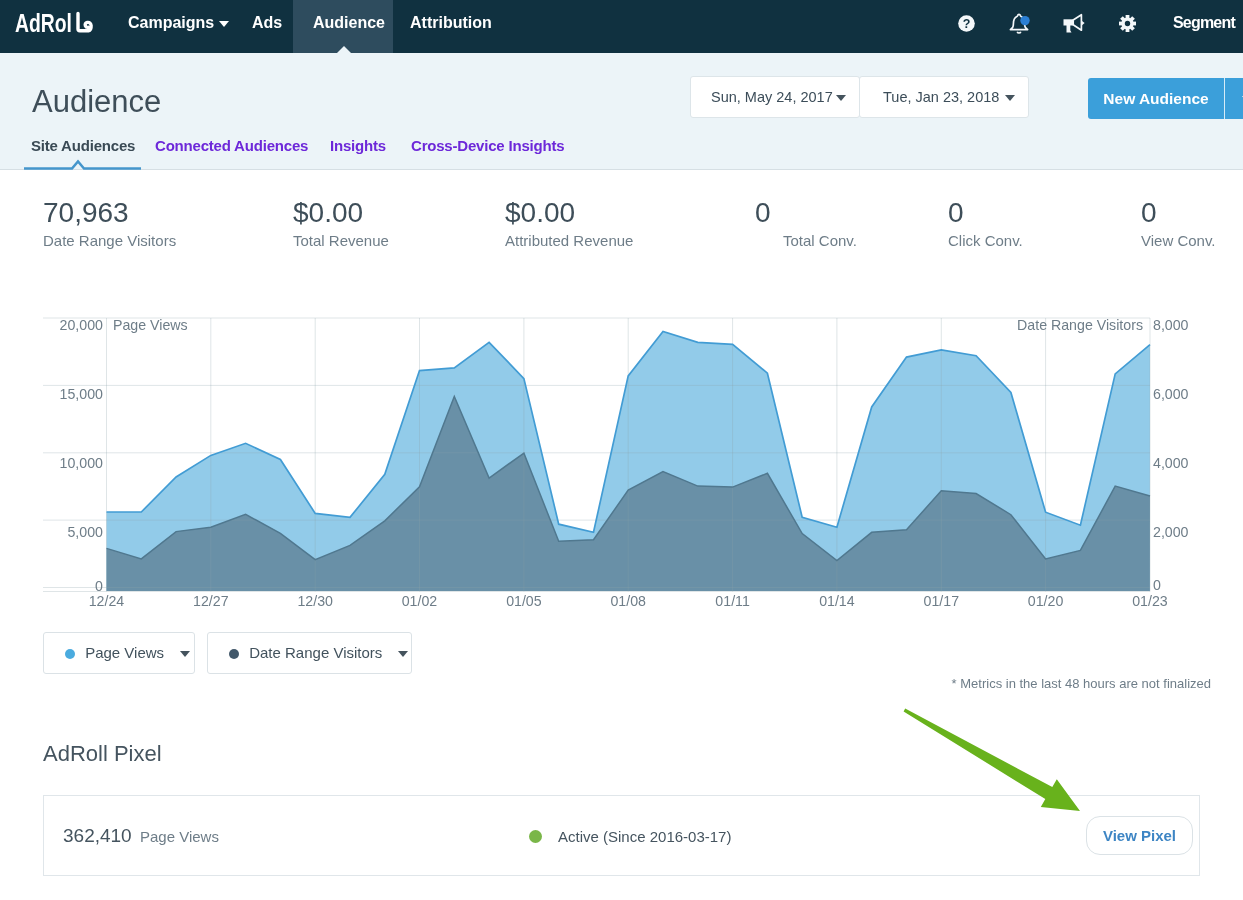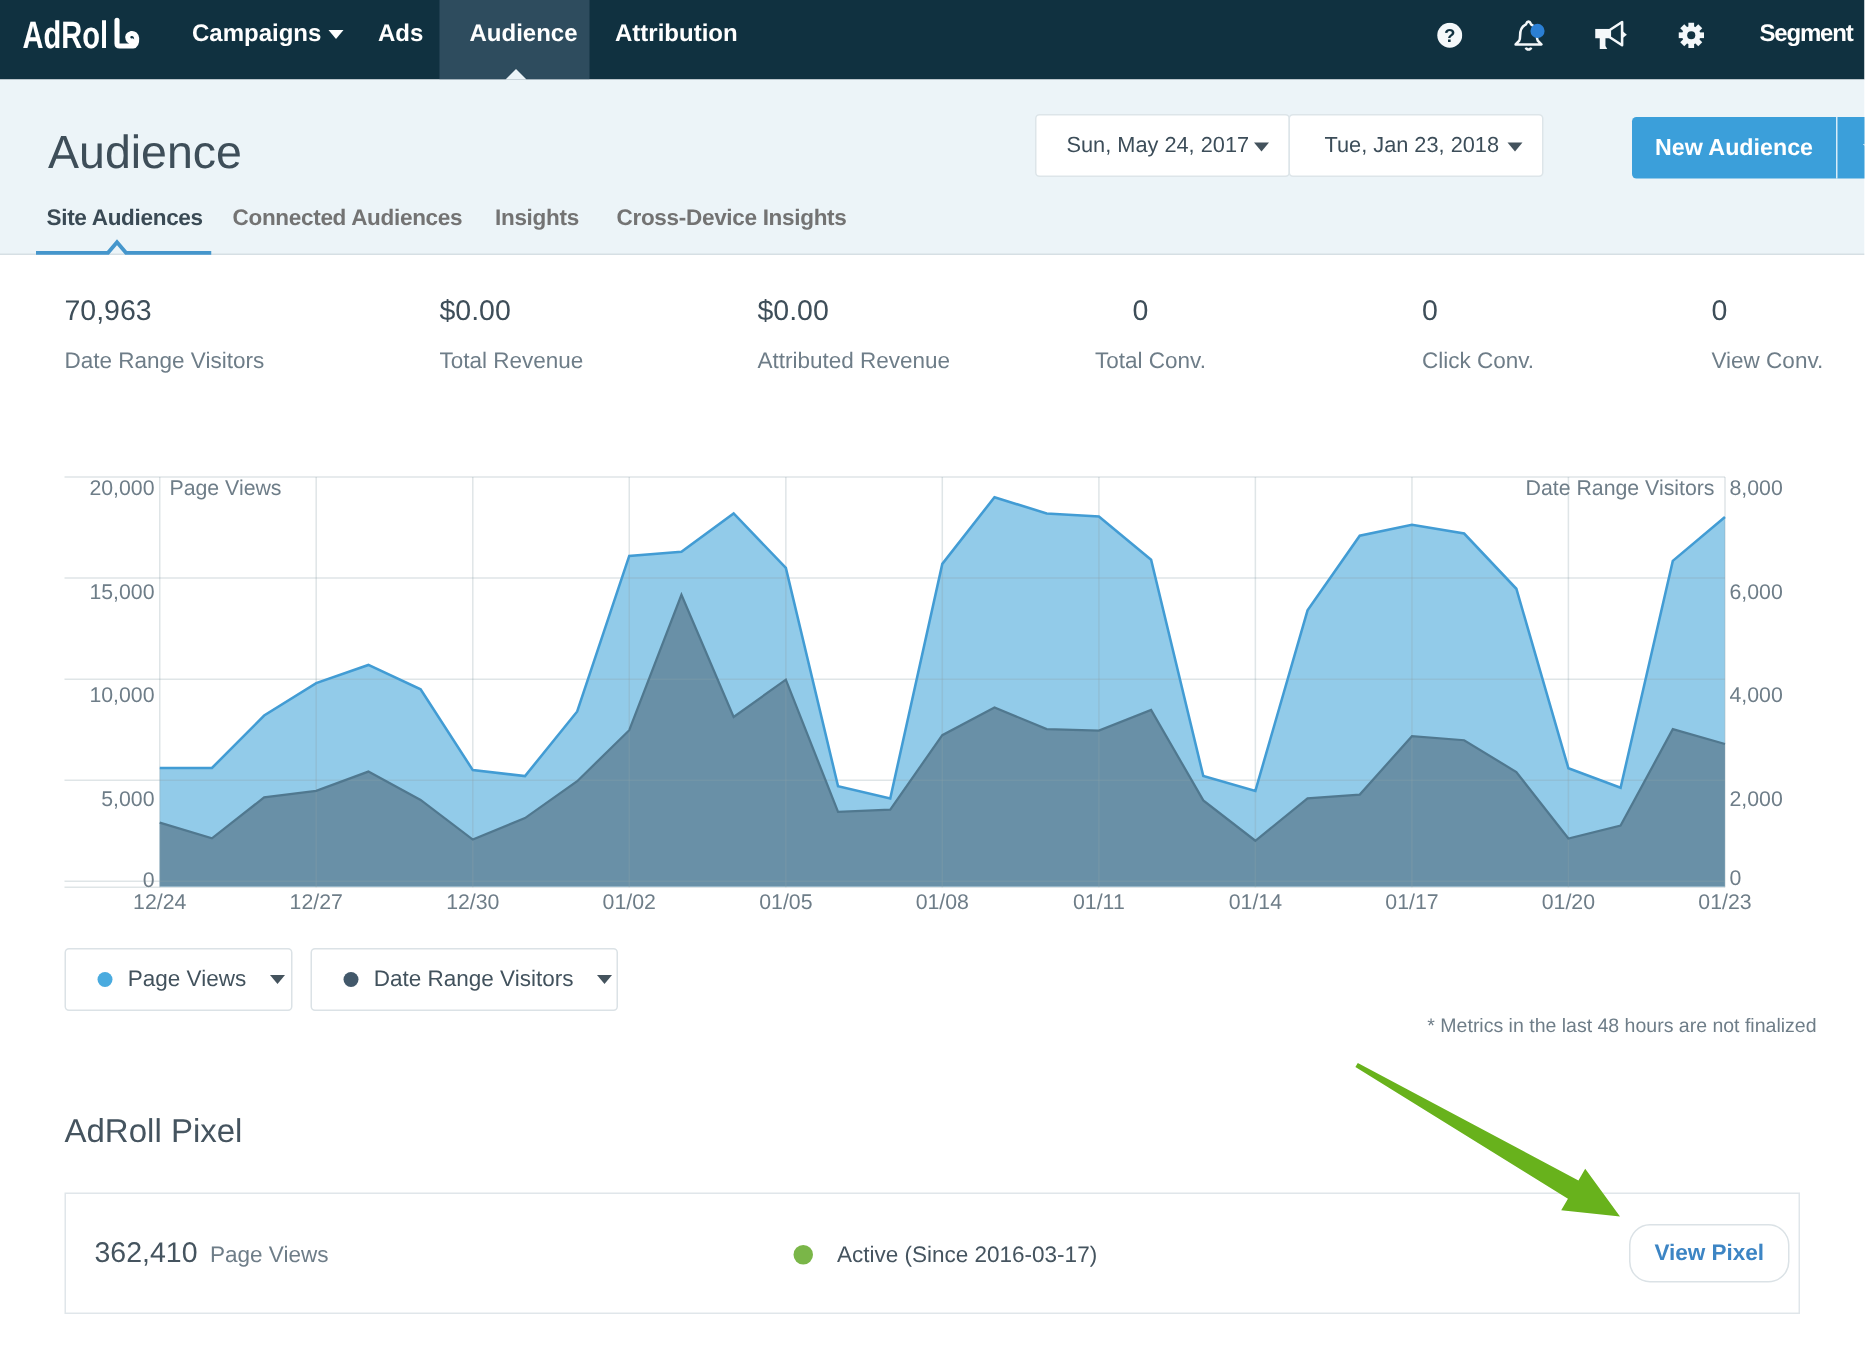--- a/index.html
+++ b/index.html
@@ -7,28 +7,28 @@
 .abs { position:absolute; }
 #page { position:relative; width:1243px; height:900px; }
 
 #nav { position:absolute; left:0; top:0; width:1243px; height:53px; background:#103140;padding-left:32px; }
 #nav .item { position:absolute; top:0; height:53px; line-height:46px; color:#fff; font-size:16px; font-weight:700; }
 #navactive { position:absolute; left:293px; top:0; width:100px; height:53px; background:#2e4c5e; }
 #navnotch { position:absolute; left:337px; top:46px; width:0; height:0; border-left:7px solid transparent; border-right:7px solid transparent; border-bottom:7px solid #ecf4f8; }
 
 #header { position:absolute; left:0; top:53px; width:1243px; height:117px; background:#ecf4f8; border-bottom:1px solid #d6dfe4; }
 #title { position:absolute; left:32px; top:84px; font-size:31px; color:#3e4e59; font-weight:400; }
-.tab { position:absolute; top:137px; font-size:15px; font-weight:700; color:#737373; letter-spacing:-0.2px; }
+.tab { position:absolute; top:137px; font-size:15px; font-weight:700; color:#6d28d9; letter-spacing:-0.2px; }
 .datebtn { position:absolute; top:76px; height:42px; background:#fff; border:1px solid #dde5e9; border-radius:3px; font-size:14.5px; color:#3c4d59; line-height:40px; }
 #newaud { position:absolute; left:1040px; top:78px; width:182px; height:41px; background:#3b9fda; border-radius:3px;margin-left:48px; }
 #newaud .txt { position:absolute; left:0; top:0; width:136px; text-align:center; line-height:41px; color:#fff; font-size:15.5px; font-weight:700; }
 #newaud .div { position:absolute; left:136px; top:0; width:1px; height:41px; background:rgba(255,255,255,0.8); }
 .caret { display:inline-block; width:0; height:0; border-left:5px solid transparent; border-right:5px solid transparent; border-top:6px solid #44535d; vertical-align:middle; }
 
-.statnum { position:absolute; top:197px; font-size:19px; color:#3e4e59; }
+.statnum { position:absolute; top:197px; font-size:28px; color:#3e4e59; }
 .statlab { position:absolute; top:232px; font-size:15px; color:#6e7d88; }
 
 .legbtn { position:absolute; top:632px; height:42px; background:#fff; border:1px solid #dbe2e6; border-radius:3px; line-height:40px; font-size:15px; color:#42525d; }
 .dot { display:inline-block; width:10px; height:10px; border-radius:50%; vertical-align:-1px; }
 
 #pixelhead { position:absolute; left:43px; top:741px; font-size:22px; color:#45545f; }
 #pixelbox { position:absolute; left:43px; top:795px; width:1157px; height:81px; background:#fff; border:1px solid #e0e6ea; }
 #viewpixel { position:absolute; left:1086px; top:816px; width:107px; height:39px; background:#fff; border:1px solid #dbe2e6; border-radius:14px; text-align:center; line-height:37px; color:#3d85c4; font-size:15px; font-weight:700; }
 #metricsnote { position:absolute; right:32px; top:676px; font-size:13px; color:#6e7d88; }
 </style>
@@ -102,21 +102,21 @@
     <path d="M0,12.5 L48,12.5 L54,5.5 L60,12.5 L117,12.5" fill="none" stroke="#4596cc" stroke-width="2.5"></path>
   </svg>
 
   <div class="statnum" style="left:43px;">70,963</div>
   <div class="statlab" style="left:43px;">Date Range Visitors</div>
   <div class="statnum" style="left:293px;">$0.00</div>
   <div class="statlab" style="left:293px;">Total Revenue</div>
   <div class="statnum" style="left:505px;">$0.00</div>
   <div class="statlab" style="left:505px;">Attributed Revenue</div>
   <div class="statnum" style="left:755px;">0</div>
-  <div class="statlab" style="left:730px;">Total Conv.</div>
+  <div class="statlab" style="left:783px;">Total Conv.</div>
   <div class="statnum" style="left:948px;">0</div>
   <div class="statlab" style="left:948px;">Click Conv.</div>
   <div class="statnum" style="left:1141px;">0</div>
   <div class="statlab" style="left:1141px;">View Conv.</div>
 
   <svg class="abs" style="left:0;top:0;" width="1243" height="900" viewBox="0 0 1243 900">
 
     <path d="M106.5,591.0 L106.5,512.0 L141.3,512.0 L176.1,477.0 L210.8,455.4 L245.6,443.3 L280.4,459.5 L315.2,513.4 L350.0,517.4 L384.8,474.3 L419.5,370.6 L454.3,367.9 L489.1,342.3 L523.9,378.6 L558.7,524.2 L593.5,532.3 L628.2,375.9 L663.0,331.5 L697.8,342.3 L732.6,344.3 L767.4,373.2 L802.2,517.4 L836.9,527.3 L871.7,406.9 L906.5,357.1 L941.3,349.8 L976.1,355.7 L1010.9,392.5 L1045.6,512.2 L1080.4,525.2 L1115.2,373.9 L1150.0,344.7 L1149.9,591.0 Z" fill="#92cbe9"></path>
     <path d="M106.5,591.0 L106.5,548.4 L141.3,558.9 L176.1,531.6 L210.8,527.2 L245.6,514.4 L280.4,533.3 L315.2,559.7 L350.0,545.4 L384.8,520.8 L419.5,486.8 L454.3,396.5 L489.1,478.0 L523.9,453.1 L558.7,541.3 L593.5,539.7 L628.2,490.1 L663.0,471.6 L697.8,486.1 L732.6,487.1 L767.4,473.3 L802.2,533.6 L836.9,560.5 L871.7,532.3 L906.5,529.7 L941.3,490.8 L976.1,493.5 L1010.9,514.7 L1045.6,559.0 L1080.4,550.4 L1115.2,486.1 L1150.0,496.0 L1149.9,591.0 Z" fill="#6990a7"></path>
 

